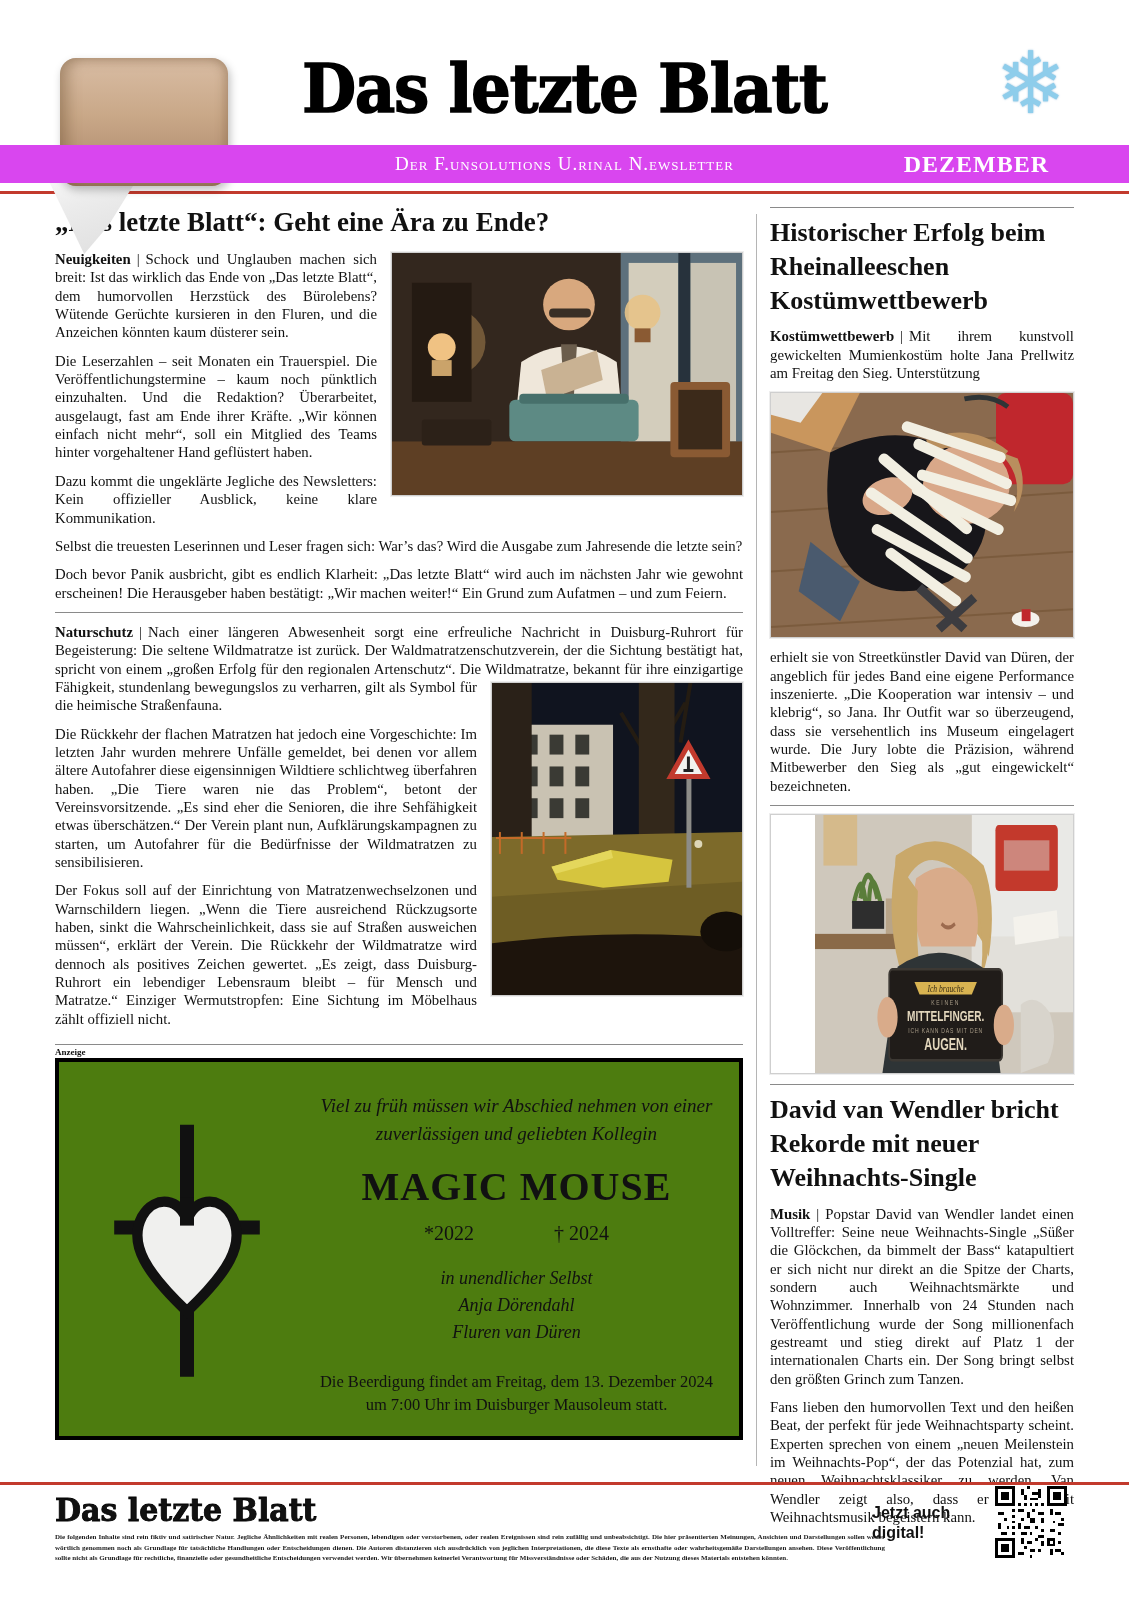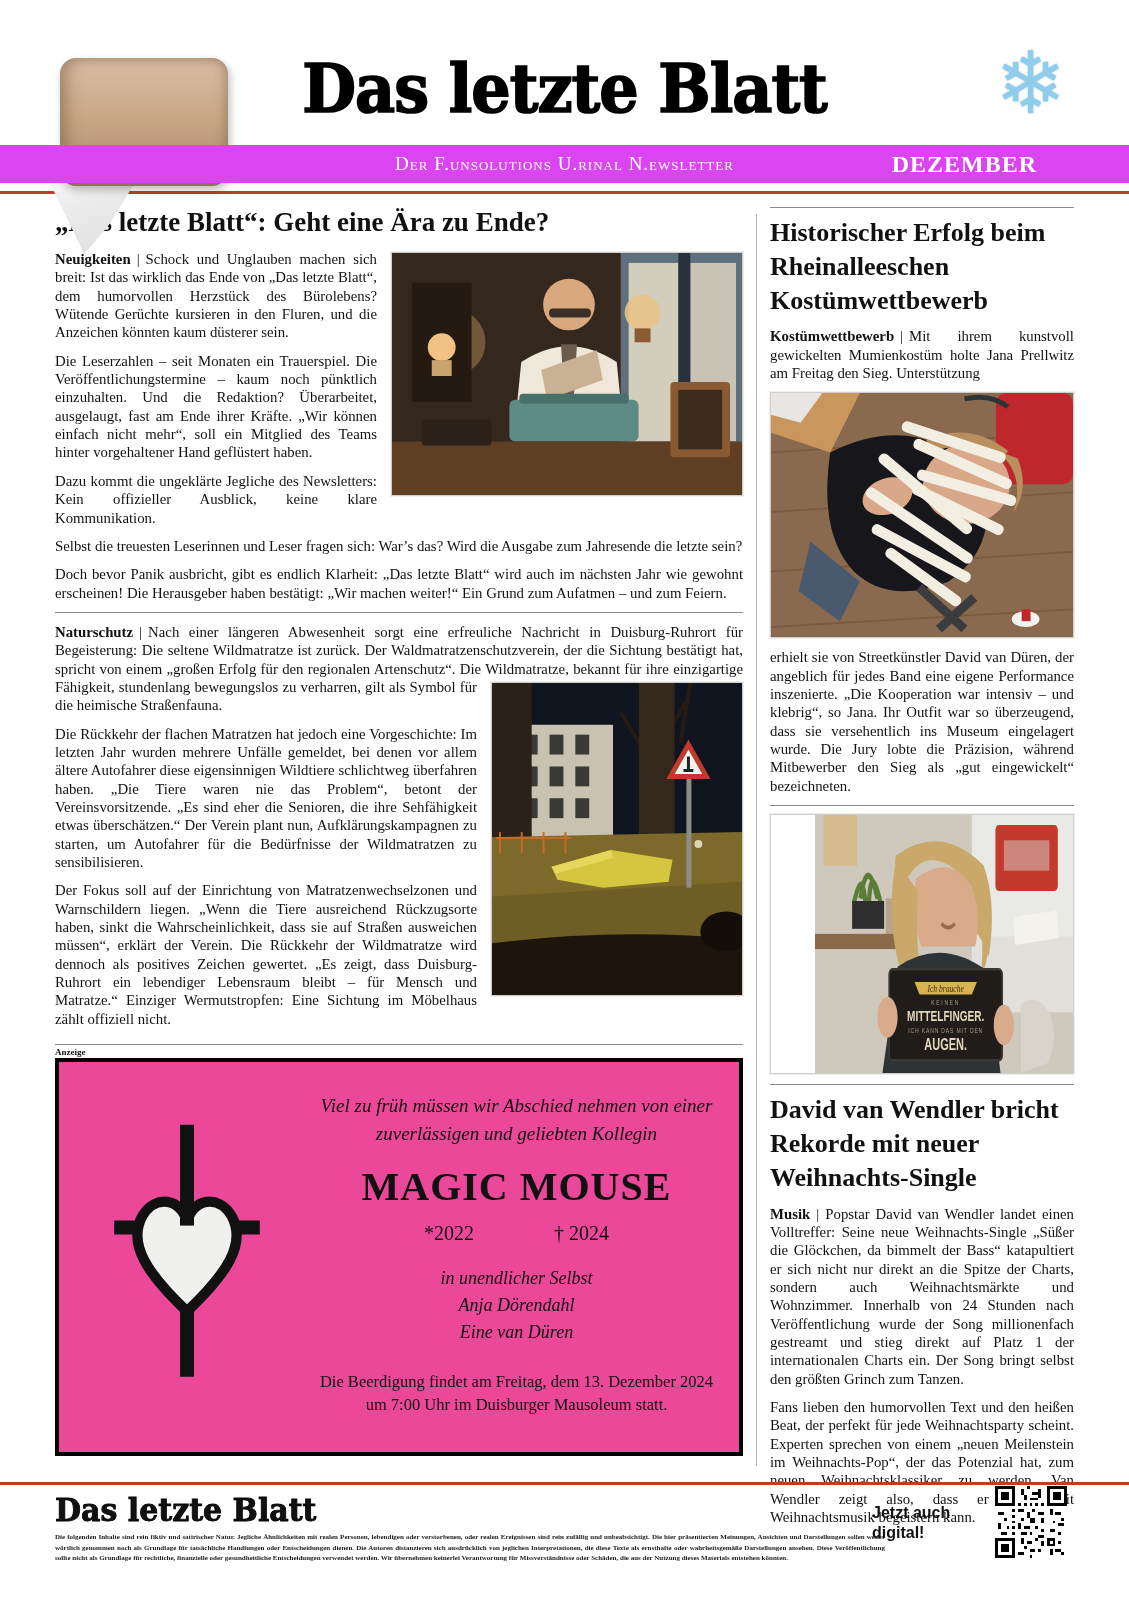--- a/index.html
+++ b/index.html
@@ -18,21 +18,21 @@
   }
   .banner{
     position:absolute; left:0; top:145px; width:1129px; height:38px;
     display:flex; align-items:center; justify-content:center; z-index:3;
   }
   .banner-sub{
     color:#fff; font-variant:small-caps; font-size:19px; letter-spacing:1px;
     font-family:"Liberation Serif",serif;
   }
   .banner-issue{
-    position:absolute; right:92px; top:6px; color:#fff; font-weight:bold;
+    position:absolute; right:80px; top:6px; color:#fff; font-weight:bold;
     font-size:24px; letter-spacing:1px; font-family:"Liberation Serif",serif;
   }
   .redline{ position:absolute; left:0; top:191px; width:1129px; height:3px; z-index:1; }
   
   .roll{ position:absolute; left:52px; top:56px; width:180px; height:200px; z-index:2; }
   .tube{
     position:absolute; left:8px; top:2px; width:168px; height:128px; border-radius:16px;
     background:linear-gradient(180deg,#d9bda4 0%,#c8a popupa 0%,#c9a888 45%,#b28e71 85%,#a07d61 100%);
     background:linear-gradient(180deg,#d9bda4 0%,#c9a888 45%,#b28e71 85%,#a07d61 100%);
     box-shadow:inset 8px 0 14px rgba(120,90,60,.45), inset -4px 0 10px rgba(120,90,60,.35), 2px 4px 8px rgba(0,0,0,.25);
@@ -64,21 +64,21 @@
   
   .ph{ border:1px solid #cfcfcf; box-shadow:0 0 0 1px #eee; display:block; }
   .fl-a1{ float:right; width:352px; height:244px; margin:2px 0 8px 14px; }
   .fl-a2{ float:right; width:252px; height:314px; margin:4px 0 8px 14px; }
   .imgr{ width:100%; margin:4px 0 10px 0; }
   svg.scene{ display:block; width:100%; height:100%; }
   
   .anzeige-wrap{ clear:both; padding-top:2px; }
   .anzeige-label{ font-size:9px; font-weight:bold; margin:2px 0 1px 0; }
   .obit{
-    border:4px solid #000; background:#ec4899; padding:18px 20px 36px 20px;
+    border:4px solid #000; background:#4d7c0f; padding:18px 20px 20px 20px;
     display:flex; gap:20px; min-height:320px;
   }
   .obit-icon{ width:215px; flex:0 0 215px; display:flex; align-items:center; justify-content:center; }
   .obit-text{ flex:1; text-align:center; padding-top:6px; }
   .obit-intro{ font-style:italic; font-size:19px; line-height:1.45; margin:6px auto 16px auto; max-width:420px; }
   .obit-name{ font-size:40px; font-weight:bold; letter-spacing:1px; margin-bottom:12px; }
   .obit-dates{ font-size:20px; margin-bottom:20px; }
   .obit-dates .born{ margin-right:80px; }
   .obit-mourn{ font-style:italic; font-size:18px; line-height:1.5; }
   .obit-funeral{ font-size:16.5px; line-height:1.4; margin-top:24px; max-width:460px; margin-left:auto; margin-right:auto; }
@@ -216,21 +216,21 @@
           </svg>
         </div>
         <div class="obit-text">
           <div class="obit-intro">Viel zu früh müssen wir Abschied nehmen von einer zuverlässigen und geliebten Kollegin</div>
           <div class="obit-name">MAGIC MOUSE</div>
           <div class="obit-dates">
             <span class="born">*2022</span><span>† 2024</span>
           </div>
           <div class="obit-mourn">in unendlicher Selbst</div>
           <div class="obit-mourn">Anja Dörendahl</div>
-          <div class="obit-mourn">Eine van Düren</div>
+          <div class="obit-mourn">Fluren van Düren</div>
           <div class="obit-funeral">Die Beerdigung findet am Freitag, dem 13. Dezember 2024 um 7:00 Uhr im Duisburger Mausoleum statt.</div>
         </div>
       </div>
     </div>
   </div>
 
   <div class="v-divider"></div>
 
   <div class="col-right">
     <hr class="rule-r" style="margin-top:0;">

